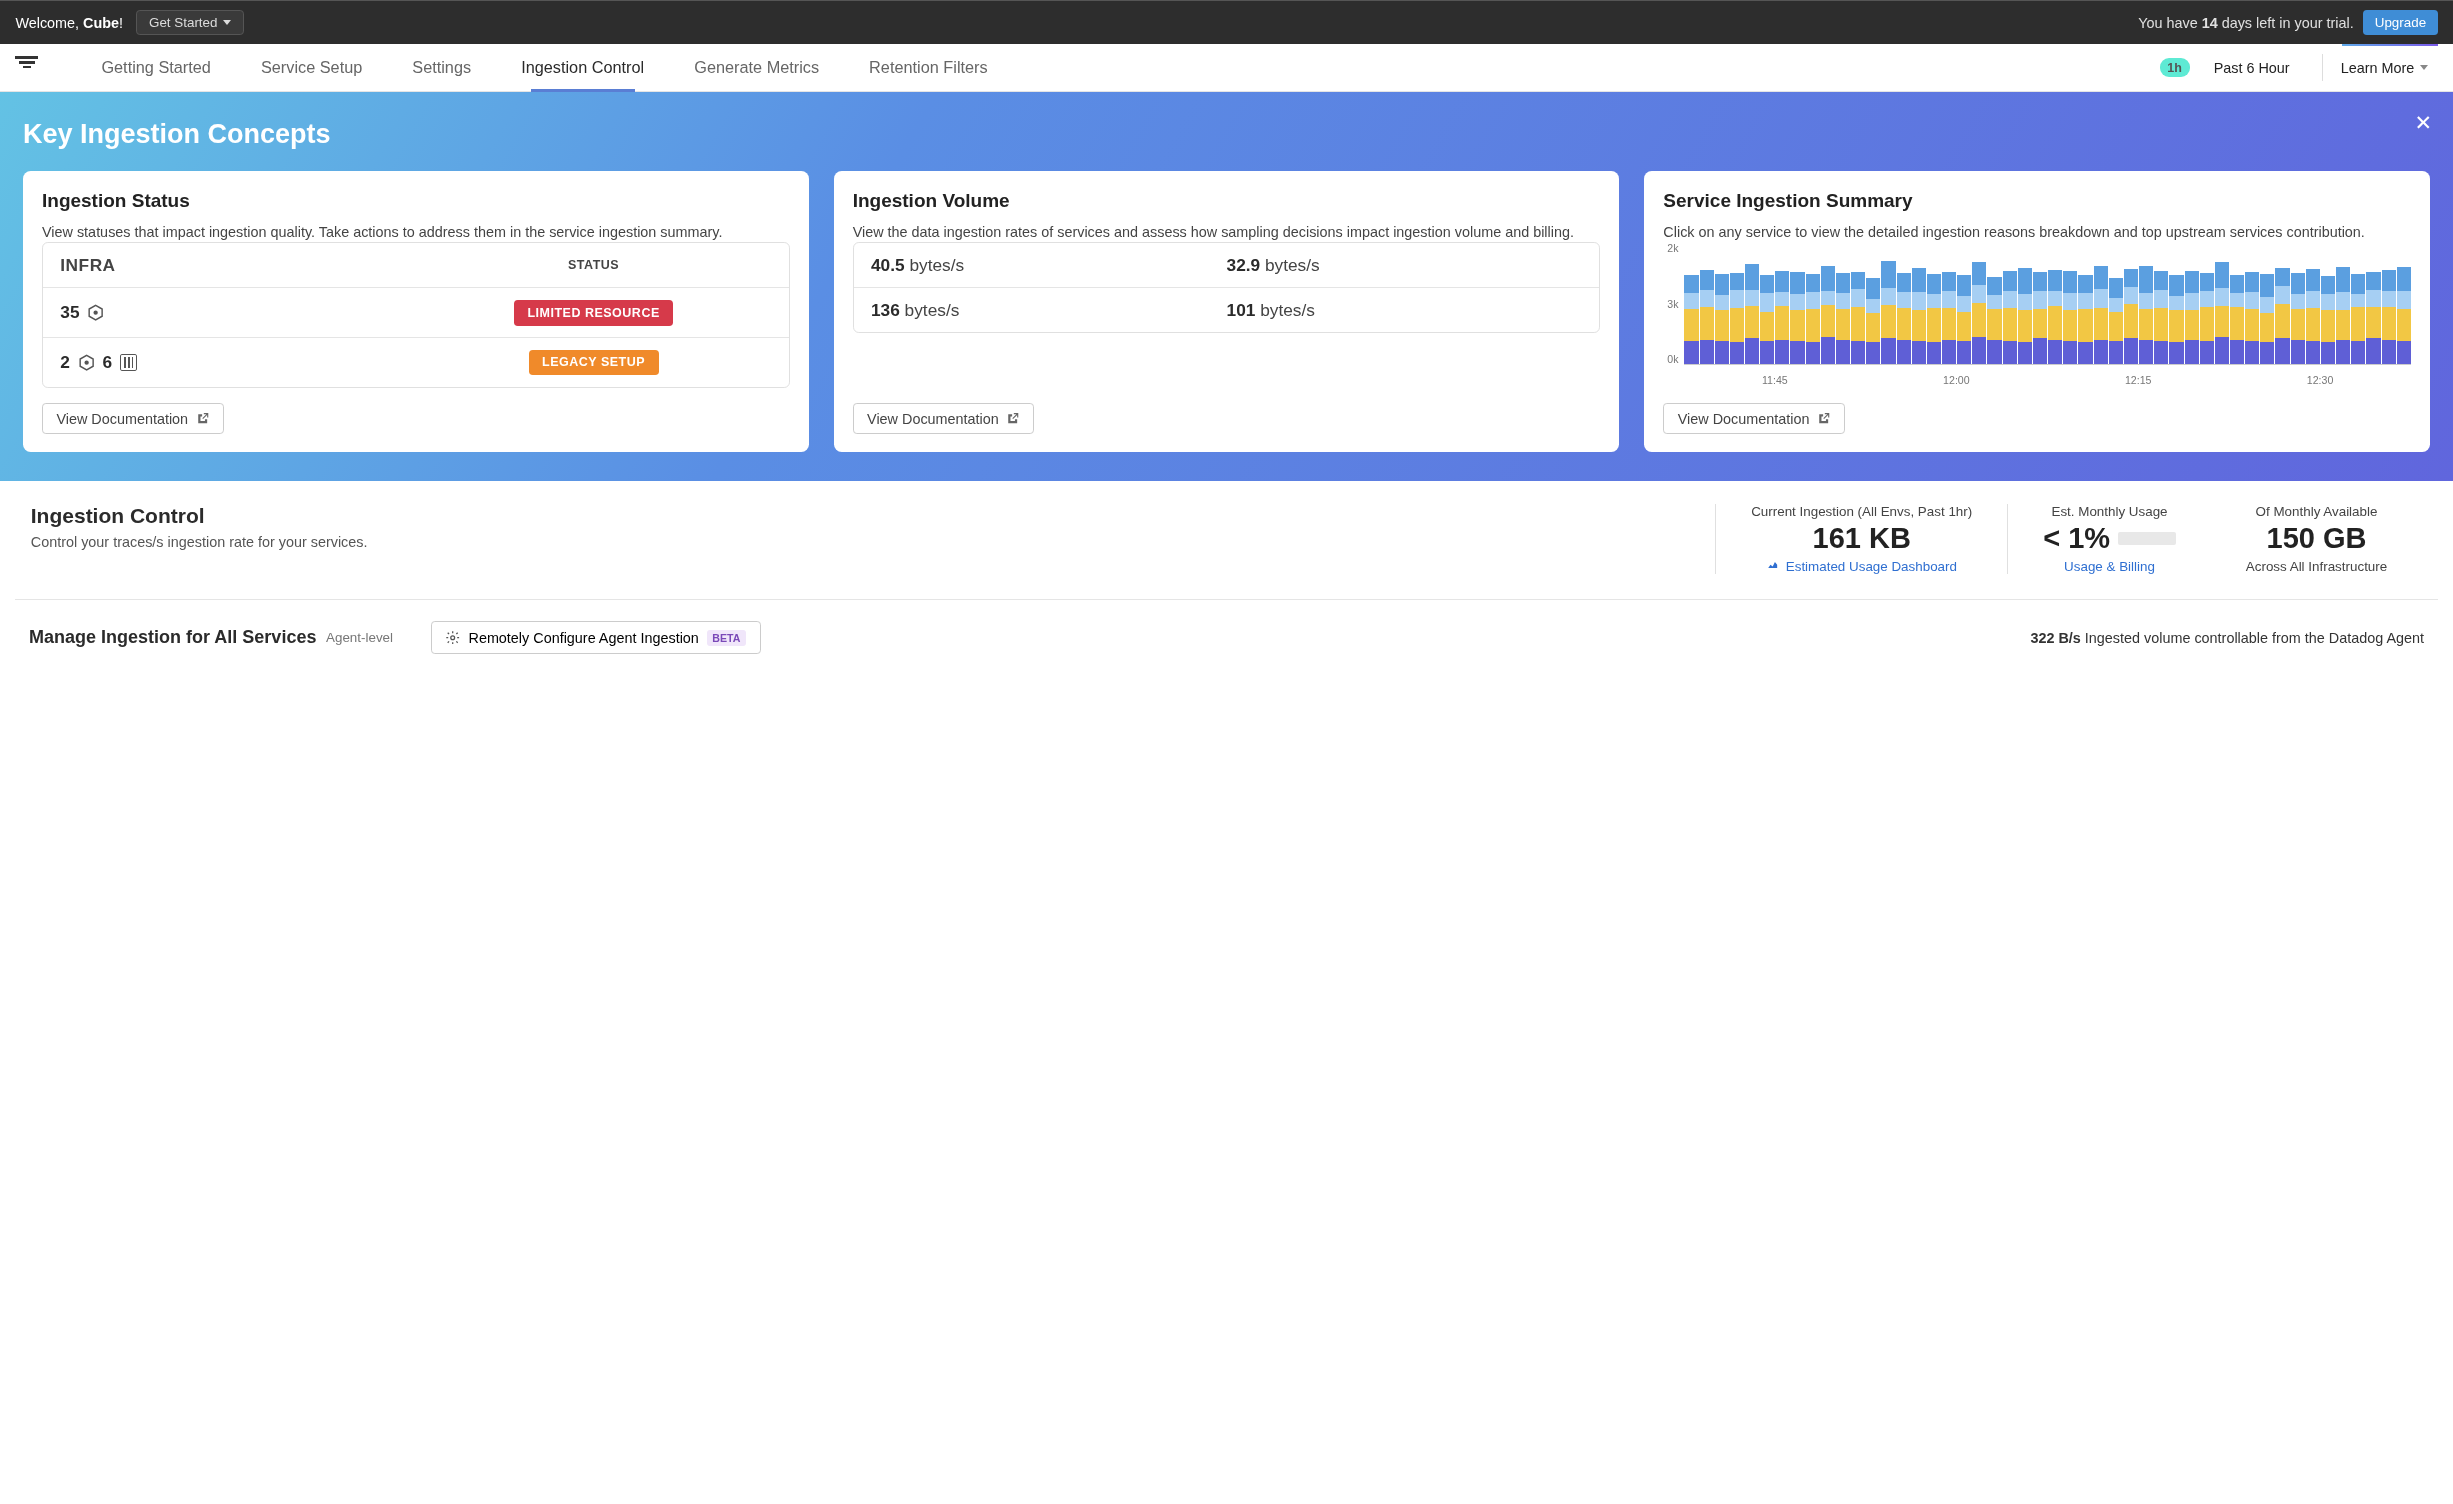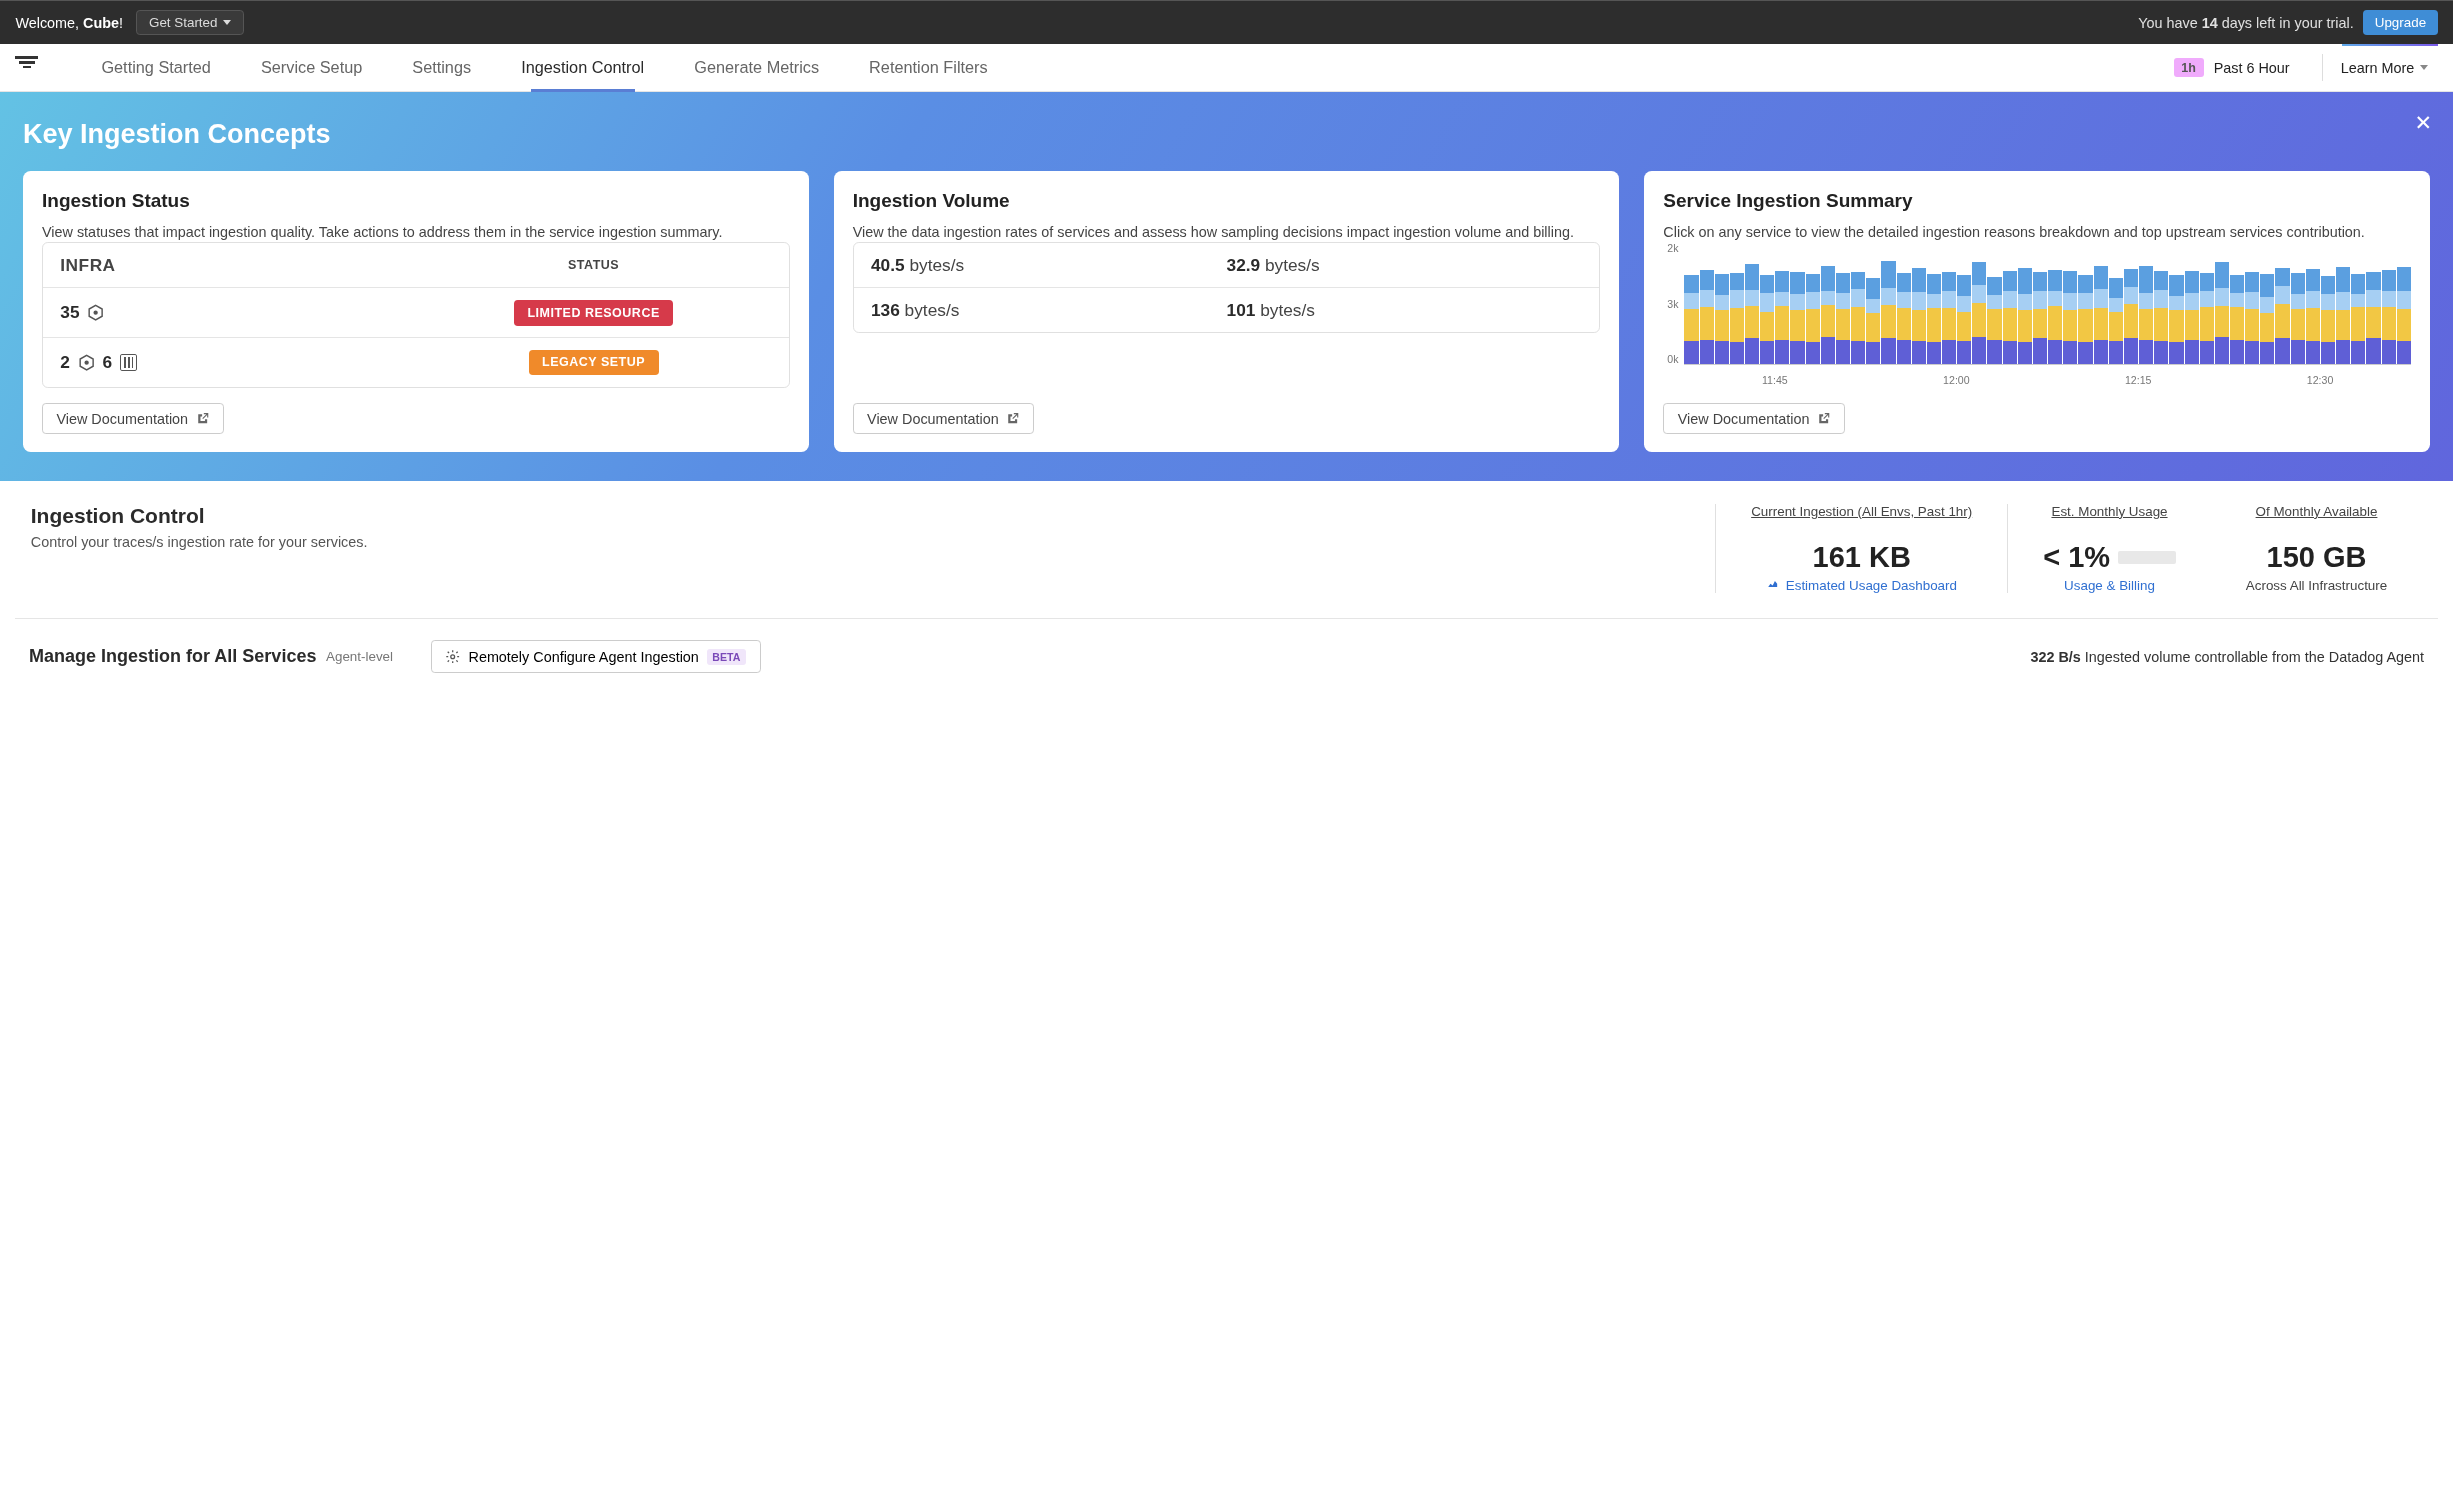--- a/index.html
+++ b/index.html
@@ -19,21 +19,21 @@
 .navrow { display: flex; align-items: center; padding: 0 15.4px; height: 48px; border-bottom: 1px solid #e5e5e5; position: relative; }
 .logo { width: 23px; height: 23px; margin-right: 38px; display: flex; flex-direction: column; align-items: center; gap: 1.9px; }
 .logo span { display: block; background: #333; height: 2.9px; }
 .logo span:nth-child(1) { width: 23px; }
 .logo span:nth-child(2) { width: 15.4px; }
 .logo span:nth-child(3) { width: 7.7px; }
 .navrow .tab { color: #666; font-size: 16.3px; padding: 0 25px; height: 48px; display: flex; align-items: center; cursor: pointer; position: relative; }
 .navrow .tab.active { color: #2b2b2b; font-weight: 500; }
 .navrow .tab.active::after { content: ''; position: absolute; bottom: 0; left: 20%; right: 20%; height: 2.9px; background: #5a7ed4; }
 .navrow .spacer { flex: 1; }
-.navrow .time-pill { background: #f0abfc; color: #555; padding: 2.9px 7.7px; border-radius: 3px; font-size: 12.5px; font-weight: 600; margin-right: 10px; }
+.navrow .time-pill { background: #5eead4; color: #555; padding: 2.9px 7.7px; border-radius: 9px; font-size: 12.5px; font-weight: 600; margin-right: 24px; }
 .navrow .time-label { color: #222; font-size: 14.4px; margin-right: 15.4px; }
 .navrow .divider { width: 1px; height: 27px; background: #ddd; margin: 0 17.3px; }
 .navrow .learn-more { color: #222; font-size: 14.4px; margin-right: 9.6px; display: flex; align-items: center; gap: 5.8px; cursor: pointer; }
 .navrow .learn-more::before { content: ''; position: absolute; top: 0; right: 15.4px; width: 96px; height: 1.9px; background: linear-gradient(to right, #5fa9e9, #7a5ae9); }
 
 
 .hero { background: linear-gradient(120deg, #63c2e4 0%, #5a8ee4 35%, #6066dd 100%); padding: 27px 23px 29px; position: relative; }
 .hero h1 { color: #fff; font-size: 27px; font-weight: 700; margin-bottom: 21px; }
 .hero .close { position: absolute; top: 19px; right: 21px; color: #fff; font-size: 21px; cursor: pointer; }
 .cards { display: flex; gap: 25px; }
@@ -79,21 +79,21 @@
 .view-doc { margin-top: 15.4px; display: inline-flex; align-items: center; gap: 7.7px; border: 1px solid #ccc; padding: 6.7px 13.4px; border-radius: 3.8px; color: #444; font-size: 14.4px; cursor: pointer; background: #fff; align-self: flex-start; }
 .ext-icon { width: 13.4px; height: 13.4px; }
 
 
 .summary { display: flex; padding: 23px 15.4px 25px; border-bottom: 1px solid #e5e5e5; margin: 0 15.4px; }
 .summary-left { flex: 1; }
 .summary-left h2 { font-size: 21px; font-weight: 700; margin-bottom: 5.8px; }
 .summary-left p { color: #555; font-size: 14.4px; }
 .stat-block { padding: 0 35px; border-left: 1px solid #e0e0e0; text-align: center; }
 .stat-block:first-of-type { border-left: 1px solid #e0e0e0; }
-.stat-block .label { color: #444; font-size: 13.4px; margin-bottom: 22px; text-decoration: underline; }
+.stat-block .label { color: #444; font-size: 13.4px; margin-bottom: 3px; }
 .stat-block .value { font-size: 29px; font-weight: 700; color: #222; margin-bottom: 3.8px; display: flex; align-items: center; justify-content: center; gap: 7.7px; }
 .stat-block .link { color: #2f6fd1; font-size: 13.4px; cursor: pointer; display: inline-flex; align-items: flex-start; gap: 6px; }
 .stat-block .sub { color: #444; font-size: 13.4px; }
 .progress { width: 58px; height: 13.4px; background: #e8e8e8; border-radius: 1.9px; }
 
 
 .manage { display: flex; align-items: center; padding: 21px 29px; }
 .manage h3 { font-size: 18px; font-weight: 700; margin-right: 9.6px; }
 .manage .ag-level { color: #777; font-size: 13.4px; margin-right: 38px; }
 .manage .remote-btn { border: 1px solid #ccc; padding: 7.7px 13.4px; border-radius: 3.8px; display: inline-flex; align-items: center; gap: 7.7px; font-size: 14.4px; cursor: pointer; background: #fff; }

